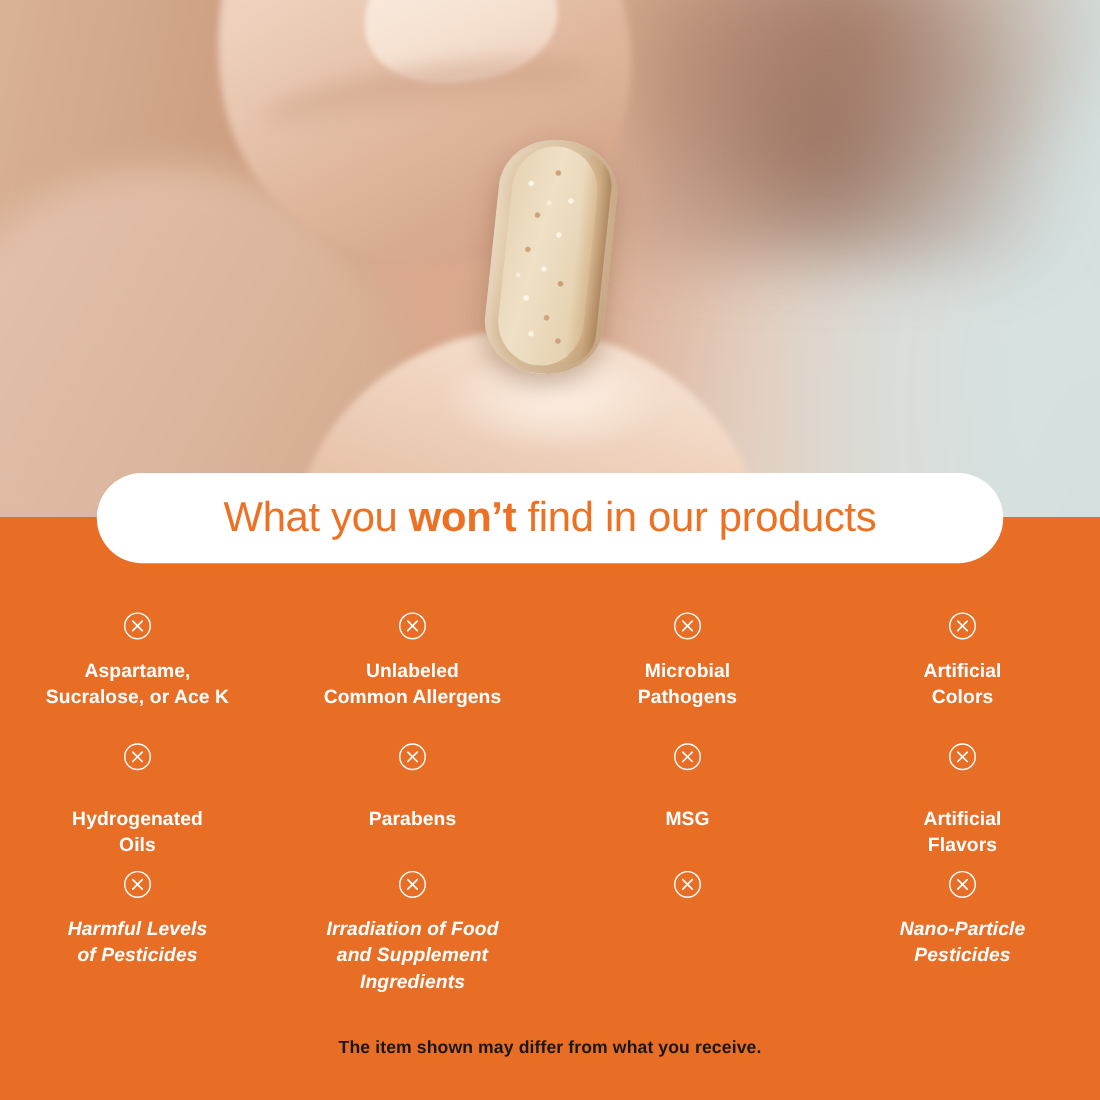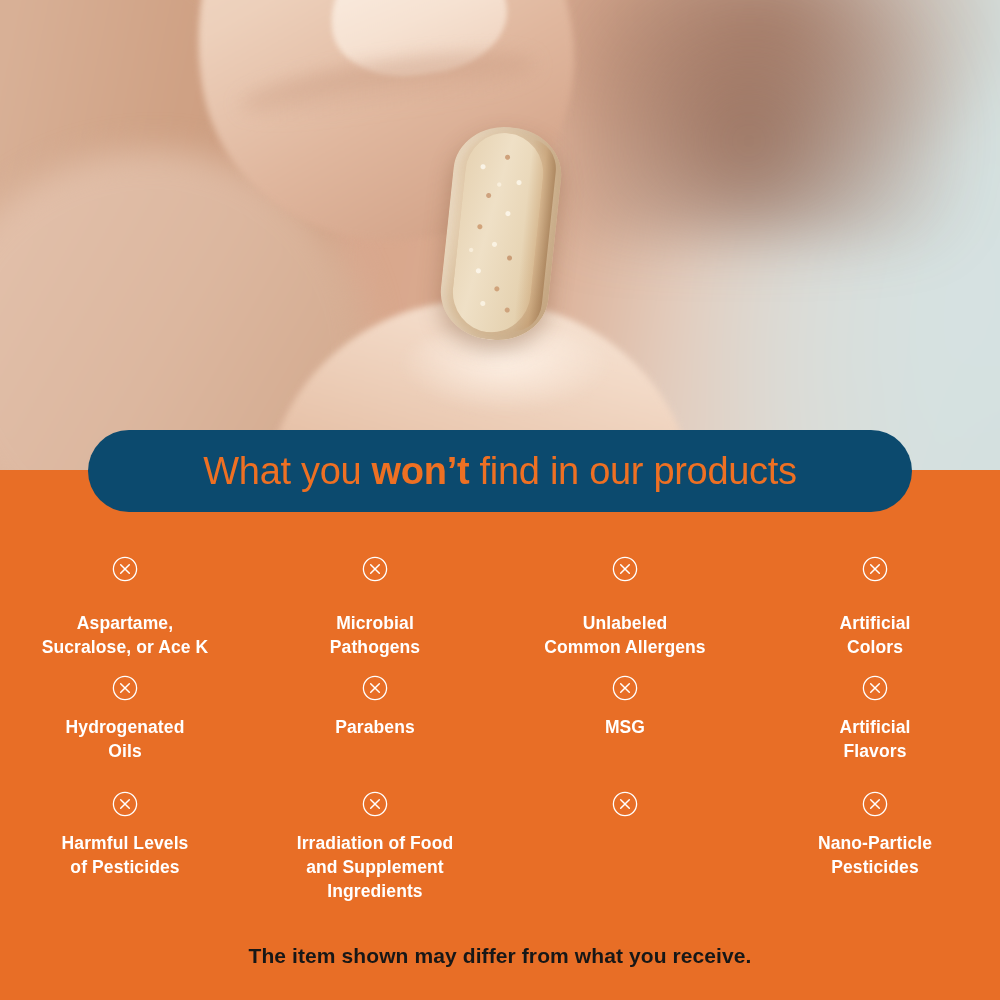--- a/index.html
+++ b/index.html
@@ -141,21 +141,21 @@
   .band {
     position:absolute; left:0; top:470px;
     width:1000px; height:530px;
     background:#E86E26;
   }
 
   
   .headline-pill {
     position:absolute; left:88px; top:430px;
     width:824px; height:82px;
-    background:#0c4a6e;
+    background:#ffffff;
     border-radius:41px;
     display:flex; align-items:center; justify-content:center;
   }
   .headline {
     font-size:38px;
     letter-spacing:-0.3px;
     color:#EE7023;
     white-space:nowrap;
     font-weight:400;
   }
@@ -166,41 +166,41 @@
     position:absolute; left:0; top:540px;
     width:1000px;
     display:grid;
     grid-template-columns:repeat(4,1fr);
     row-gap:0;
   }
   .cell {
     display:flex; flex-direction:column; align-items:center;
     padding:0 10px;
   }
-  .r1 { height:119px;justify-content:space-between; }
-  .r2 { height:116px; }
-  .r3 { height:130px; }
+  .r1 { height:119px; }
+  .r2 { height:116px;gap:16px; }
+  .r3 { height:130px;font-style:italic; }
   .x-icon { margin-top:16px; margin-bottom:10px; display:block; }
   .cell-label {
     color:#FFFFFF;
     font-size:17.5px;
     font-weight:700;
     line-height:24px;
     text-align:center;
     letter-spacing:0.1px;
     white-space:pre-line;
   }
 
   
   .footer {
     position:absolute; left:0; top:944px;
     width:1000px;
     text-align:center;
     color:#171717;
-    font-size:21px;
+    font-size:16px;
     font-weight:700;
     letter-spacing:0.1px;
   }
 </style>
 </head>
 <body>
 
 <div id="page">
 
   <div class="photo">
@@ -237,32 +237,32 @@
       <span class="cell-label">Aspartame,
 Sucralose, or Ace K</span>
     </div>
     <div class="cell r1">
       <span class="x-icon">
         <svg width="26" height="26" viewBox="0 0 26 26">
             <circle cx="13" cy="13" r="11.6" fill="none" stroke="#FFFFFF" stroke-width="1.3"></circle>
             <path d="M8.7 8.7 L17.3 17.3 M17.3 8.7 L8.7 17.3" stroke="#FFFFFF" stroke-width="1.5" stroke-linecap="round"></path>
           </svg>
       </span>
+      <span class="cell-label">Unlabeled
+Common Allergens</span>
+    </div>
+    <div class="cell r1">
+      <span class="x-icon">
+        <svg width="26" height="26" viewBox="0 0 26 26">
+            <circle cx="13" cy="13" r="11.6" fill="none" stroke="#FFFFFF" stroke-width="1.3"></circle>
+            <path d="M8.7 8.7 L17.3 17.3 M17.3 8.7 L8.7 17.3" stroke="#FFFFFF" stroke-width="1.5" stroke-linecap="round"></path>
+          </svg>
+      </span>
       <span class="cell-label">Microbial
 Pathogens</span>
-    </div>
-    <div class="cell r1">
-      <span class="x-icon">
-        <svg width="26" height="26" viewBox="0 0 26 26">
-            <circle cx="13" cy="13" r="11.6" fill="none" stroke="#FFFFFF" stroke-width="1.3"></circle>
-            <path d="M8.7 8.7 L17.3 17.3 M17.3 8.7 L8.7 17.3" stroke="#FFFFFF" stroke-width="1.5" stroke-linecap="round"></path>
-          </svg>
-      </span>
-      <span class="cell-label">Unlabeled
-Common Allergens</span>
     </div>
     <div class="cell r1">
       <span class="x-icon">
         <svg width="26" height="26" viewBox="0 0 26 26">
             <circle cx="13" cy="13" r="11.6" fill="none" stroke="#FFFFFF" stroke-width="1.3"></circle>
             <path d="M8.7 8.7 L17.3 17.3 M17.3 8.7 L8.7 17.3" stroke="#FFFFFF" stroke-width="1.5" stroke-linecap="round"></path>
           </svg>
       </span>
       <span class="cell-label">Artificial
 Colors</span>

